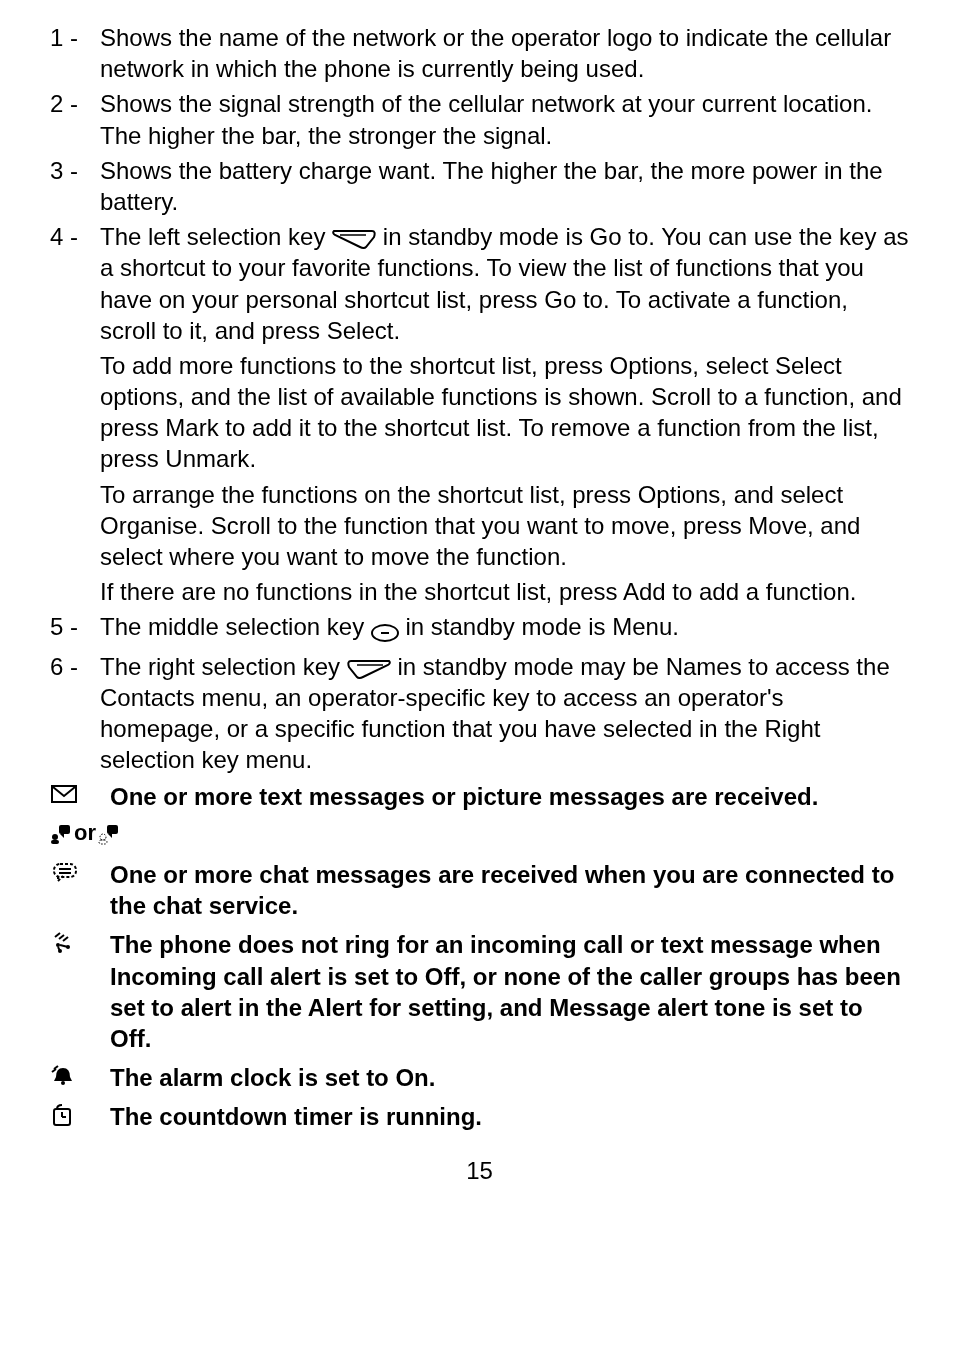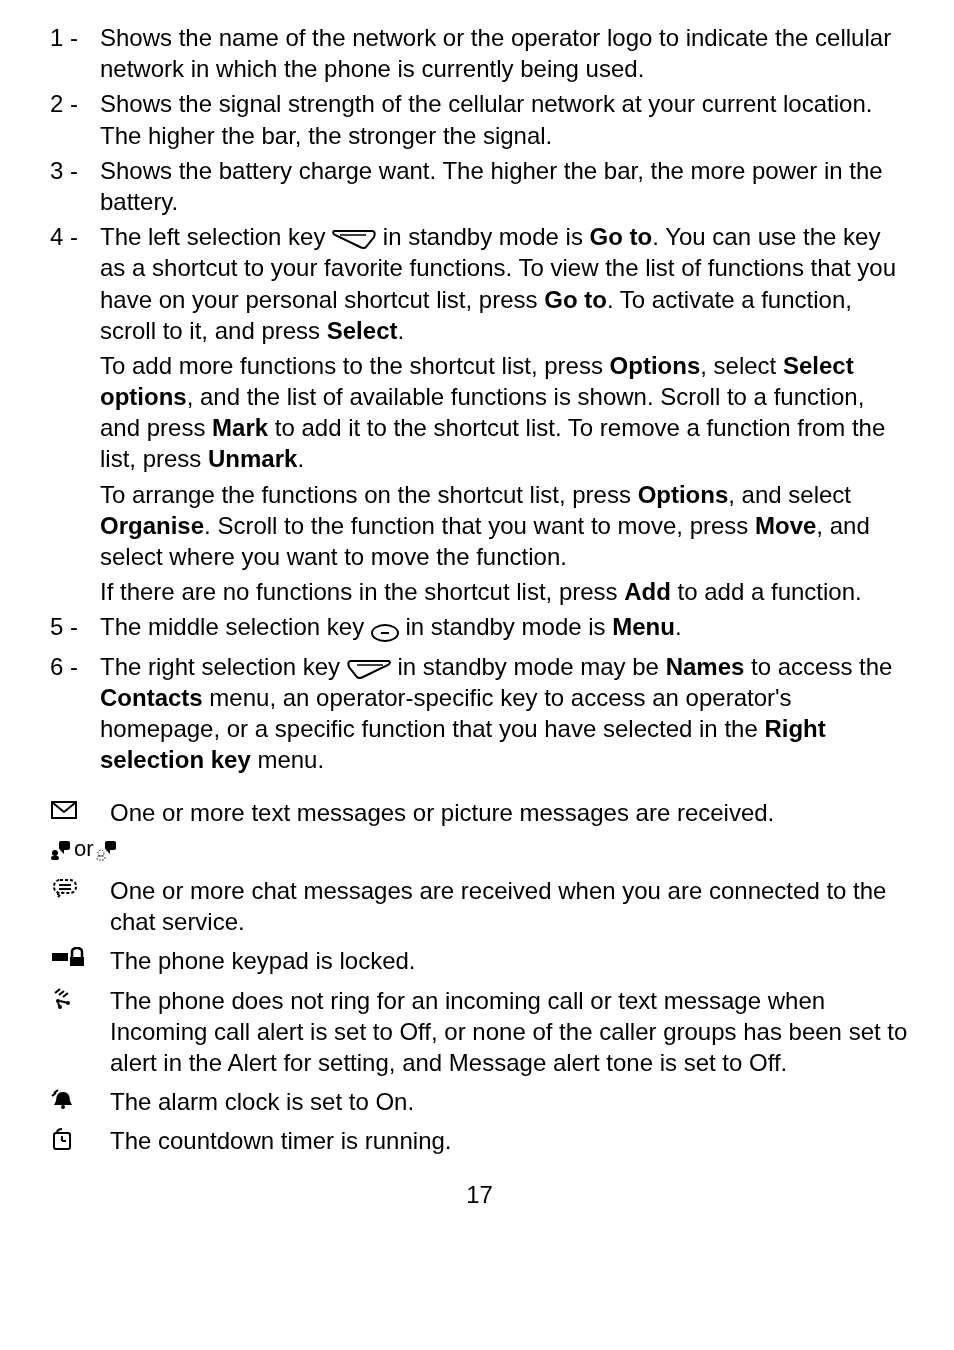--- a/index.html
+++ b/index.html
@@ -30,30 +30,31 @@
   .numitem .num {
     flex: 0 0 50px;
     white-space: nowrap;
   }
   .numitem .body {
     flex: 1 1 auto;
   }
   .indent-para {
     margin-top: 4px;
   }
-  b { font-weight: 700; }
+  b { font-weight: 400; }
   .section-head {
     font-style: italic;
     text-decoration: underline;
     font-size: 25px;
     margin-top: 28px;
     margin-bottom: 10px;
   }
   .indicators {
-    margin-top: 22px;
+    margin-top: 6px;
+    font-weight: bold;
   }
   .indrow {
     display: flex;
     align-items: flex-start;
     font-size: 24px;
     line-height: 1.3;
     margin-bottom: 8px;
   }
   .indrow .iconcell {
     flex: 0 0 60px;
@@ -167,30 +168,20 @@
             <rect x="4" y="3" width="22" height="13" rx="6" fill="none" stroke="#000" stroke-width="2" stroke-dasharray="3 2"></rect>
             <line x1="9" y1="8" x2="21" y2="8" stroke="#000" stroke-width="2"></line>
             <line x1="9" y1="12" x2="21" y2="12" stroke="#000" stroke-width="2"></line>
             <path d="M8 15 L8 20 L13 15" fill="none" stroke="#000" stroke-width="2" stroke-dasharray="3 2"></path>
           </svg>
         </div>
         <div class="text">One or more chat messages are received when you are connected to the chat service.</div>
       </div>
       <div class="indrow">
         <div class="iconcell">
-          <svg width="34" height="20" viewBox="0 0 34 20">
-            <rect x="2" y="6" width="16" height="8" fill="#000"></rect>
-            <path d="M22 14 L22 5 Q22 1 27 1 Q32 1 32 5 L32 14" fill="none" stroke="#000" stroke-width="2.5"></path>
-            <rect x="20" y="10" width="14" height="9" fill="#000"></rect>
-          </svg>
-        </div>
-        <div class="text">The phone keypad is locked.</div>
-      </div>
-      <div class="indrow">
-        <div class="iconcell">
           <svg width="26" height="24" viewBox="0 0 26 24">
             <line x1="5" y1="6" x2="10" y2="2" stroke="#000" stroke-width="2"></line>
             <line x1="9" y1="8" x2="14" y2="4" stroke="#000" stroke-width="2"></line>
             <line x1="13" y1="10" x2="18" y2="6" stroke="#000" stroke-width="2"></line>
             <circle cx="8" cy="14" r="2" fill="#000"></circle>
             <circle cx="18" cy="16" r="2" fill="#000"></circle>
             <circle cx="10" cy="20" r="2" fill="#000"></circle>
             <line x1="10" y1="14" x2="18" y2="16" stroke="#000" stroke-width="2"></line>
             <line x1="8" y1="16" x2="10" y2="20" stroke="#000" stroke-width="2"></line>
           </svg>
@@ -214,15 +205,15 @@
             <rect x="4" y="6" width="16" height="16" rx="2" fill="none" stroke="#000" stroke-width="2"></rect>
             <line x1="12" y1="14" x2="12" y2="9" stroke="#000" stroke-width="2"></line>
             <line x1="12" y1="14" x2="16" y2="14" stroke="#000" stroke-width="2"></line>
             <path d="M7 6 Q7 2 12 2" fill="none" stroke="#000" stroke-width="2"></path>
           </svg>
         </div>
         <div class="text">The countdown timer is running.</div>
       </div>
     </div>
 
-  <div class="pagenum">17</div>
+  <div class="pagenum">15</div>
 
 </div>
 
 </body></html>

